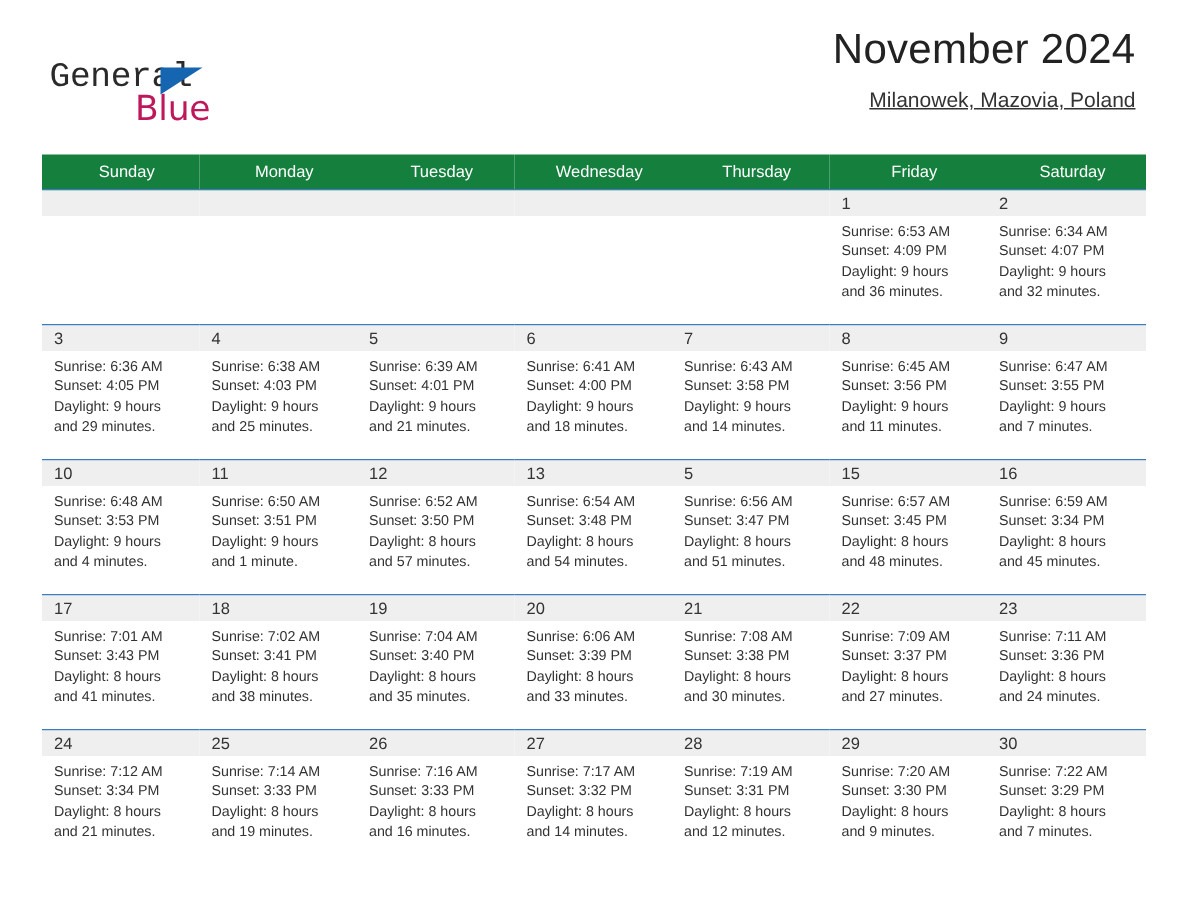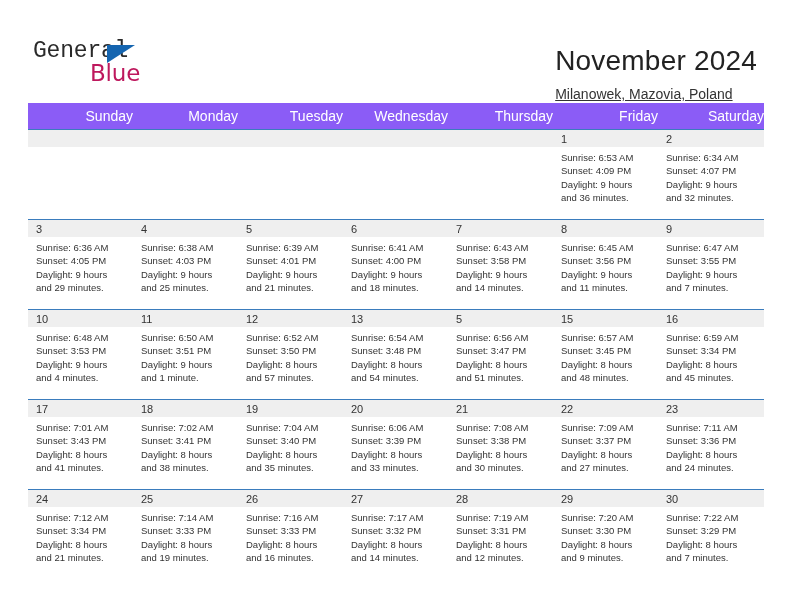--- a/index.html
+++ b/index.html
@@ -62,22 +62,22 @@
     font-size: 23px;
     line-height: 26px;
     letter-spacing: -0.2px;
     color: #be185d;
     font-family: "DejaVu Sans", sans-serif;
   }
 
   .title-block {
     position: absolute;
     right: 35px;
-    top: 44px;
-    text-align: left;
+    top: 16px;
+    text-align: right;
   }
   .cal-title {
     font-size: 28px;
     line-height: 34px;
     font-weight: normal;
     color: #222222;
     letter-spacing: 0.2px;
   }
   .cal-subtitle {
     font-size: 14px;
@@ -90,25 +90,25 @@
   
   .calendar {
     position: absolute;
     left: 28px;
     top: 103px;
     width: 736px;
     border-collapse: collapse;
     table-layout: fixed;
   }
   .calendar th {
-    background: #8b5cf6;
+    background: #15803d;
     color: #ffffff;
-    font-size: 14px;
+    font-size: 11px;
     font-weight: normal;
-    text-align: right;
+    text-align: center;
     padding: 5px 0 5px 8px;
     height: 13px;
     vertical-align: middle;
   }
   .calendar td {
     vertical-align: top;
     padding: 0;
     border-top: 1px solid #3a7cbd;
     background: #ffffff;
     height: 89px;

